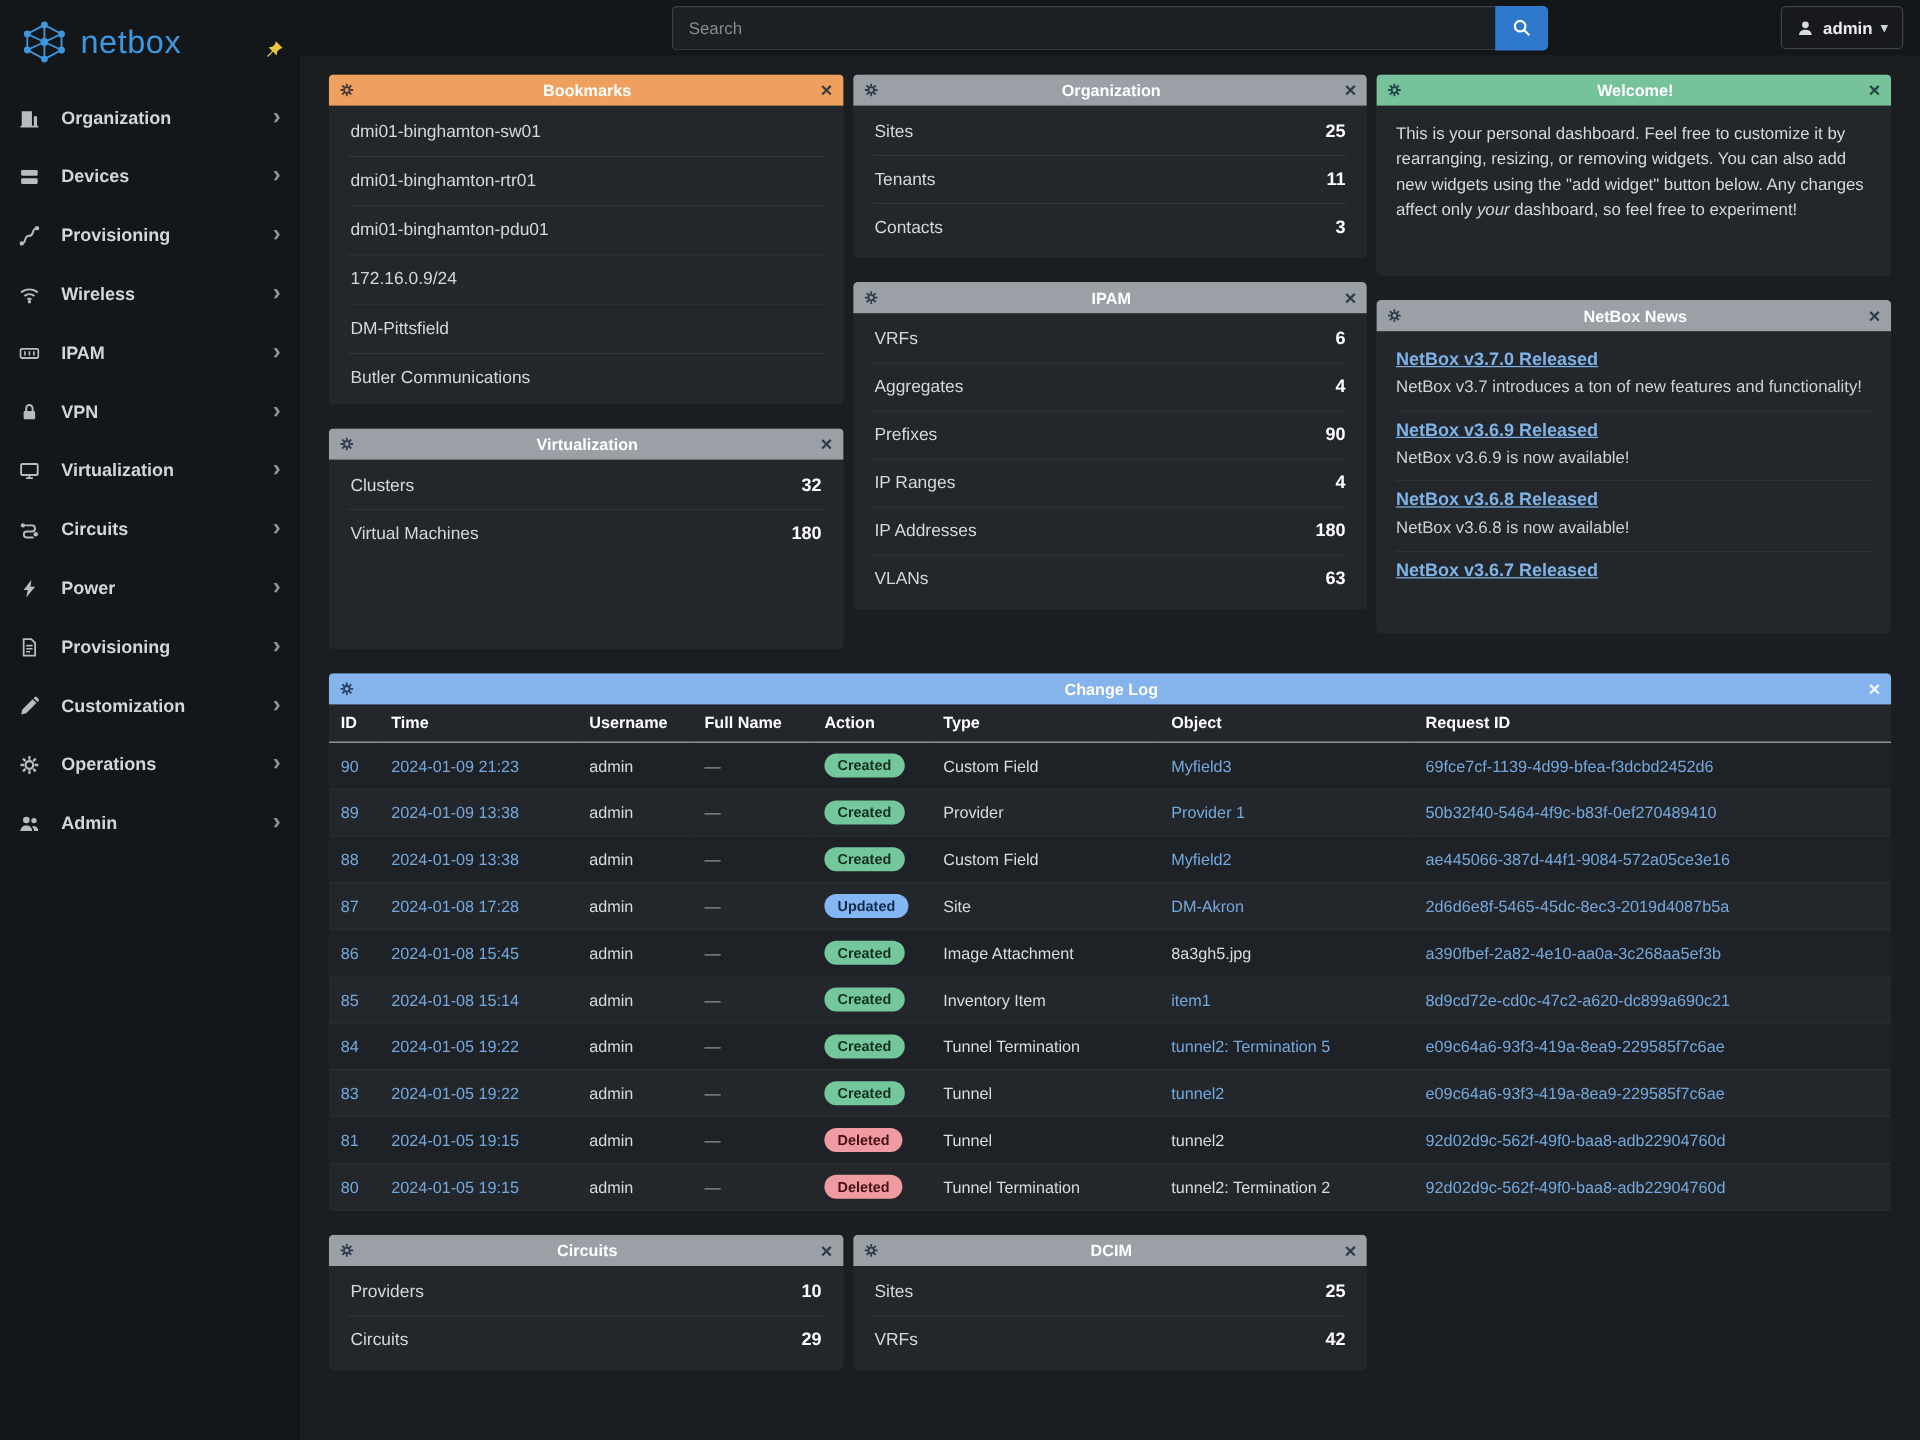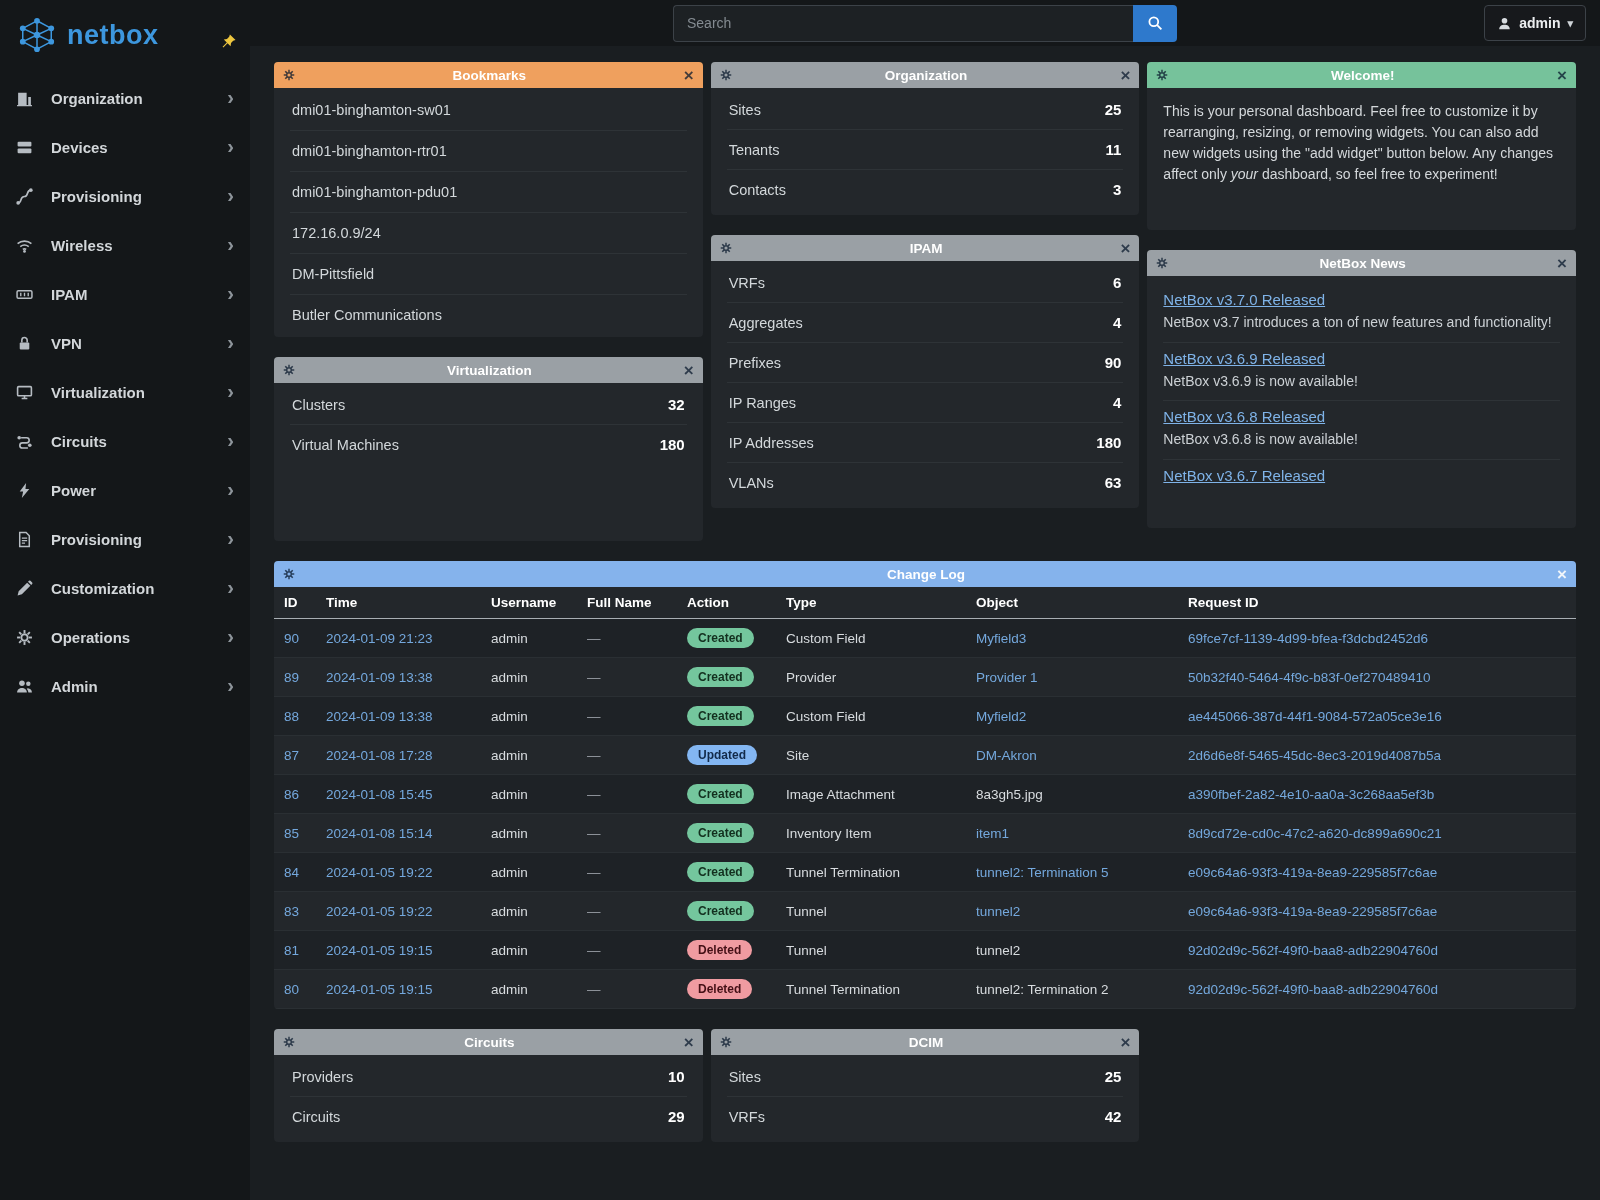--- a/index.html
+++ b/index.html
@@ -3,32 +3,32 @@
 <meta charset="utf-8">
 <style>
   * { margin:0; padding:0; box-sizing:border-box; }
   html,body { width:1600px; height:1200px; overflow:hidden; background:#1a1e21;
     font-family:"Liberation Sans", sans-serif; color:#d8dcdf; }
   .app { display:flex; width:100%; height:100%; }
 
   
   .sidebar { width:250px; background:#141719; flex-shrink:0; display:flex; flex-direction:column; }
   .logo-row { display:flex; align-items:center; padding:16px 14px 20px 16px; position:relative; }
-  .brand-text { color:#3d97de; font-size:27px; font-weight:bold; margin-left:9px; letter-spacing:.5px; }
+  .brand-text { color:#3d97de; font-size:27px; font-weight:normal; margin-left:9px; letter-spacing:.5px; }
   .pin-wrap { position:absolute; right:14px; top:34px; }
   .nav-item { display:flex; align-items:center; padding:0 16px; height:49px; cursor:pointer;
     color:#d3d7da; font-size:15px; font-weight:600; }
   .nav-icon { width:24px; margin-right:11px; color:#b6bcc2; display:flex; align-items:center; }
   .nav-icon svg { width:17px; height:17px; }
   .nav-chevron { margin-left:auto; color:#8e959b; font-size:20px; line-height:1; padding-bottom:3px; }
 
   
   .main { flex:1; display:flex; flex-direction:column; min-width:0; }
   .topbar { height:46px; background:#141719; display:flex; align-items:center; position:relative; flex-shrink:0; }
-  .search-group { display:flex; margin:0 auto; width:504px; height:37px; }
+  .search-group { display:flex; margin:0 auto; width:730px; height:37px; }
   .search-input { flex:1; background:#1d2124; border:1px solid #3c4248; border-right:none;
     border-radius:4px 0 0 4px; color:#d8dcdf; padding:0 13px; font-size:14px; outline:none; }
   .search-input::placeholder { color:#848b91; }
   .search-btn { width:44px; background:#2e79cc; border:none; border-radius:0 4px 4px 0;
     display:flex; align-items:center; justify-content:center; cursor:pointer; }
   .user-menu { position:absolute; right:14px; top:5px; height:36px; display:flex; align-items:center;
     gap:7px; border:1px solid #3c4248; border-radius:4px; padding:0 12px; background:#17191c;
     color:#eceef0; font-size:14px; font-weight:600; cursor:pointer; }
   .user-menu .caret { font-size:11px; color:#cfd4d8; }
 
@@ -57,21 +57,21 @@
     border-bottom:1px solid #2e3337; font-size:14.5px; color:#d3d8db; }
   .stat-row:last-child { border-bottom:none; }
   .stat-value { font-weight:bold; color:#fff; font-size:15px; }
   .body-virt { min-height:158px; }
 
   .welcome-body { padding:13px 16px; font-size:14px; line-height:1.5; color:#d4d8db; min-height:142px; }
 
   .news-body { padding:8px 16px; height:252px; overflow:hidden; }
   .news-item { padding:7px 0 9px; border-bottom:1px solid #2e3337; }
   .news-item:last-child { border-bottom:none; }
-  .news-headline { color:#7fb3e8; font-weight:normal; font-size:15px; text-decoration:underline;
+  .news-headline { color:#7fb3e8; font-weight:bold; font-size:15px; text-decoration:underline;
     cursor:pointer; display:inline-block; margin-bottom:5px; }
   .news-text { font-size:14px; color:#ccd1d5; line-height:1.4; }
 
   .changelog { margin-top:20px; }
   .cl-table { width:100%; border-collapse:collapse; font-size:13.5px; table-layout:fixed; }
   .cl-table th { text-align:left; color:#fff; font-weight:bold; padding:8px 10px;
     border-bottom:1px solid #a8aeb3; white-space:nowrap; }
   .cl-table td { padding:9px 10px; border-bottom:1px solid #2a2f33; white-space:nowrap;
     overflow:hidden; text-overflow:ellipsis; }
   .cl-table tbody tr:nth-child(odd) { background:#1e2226; }

